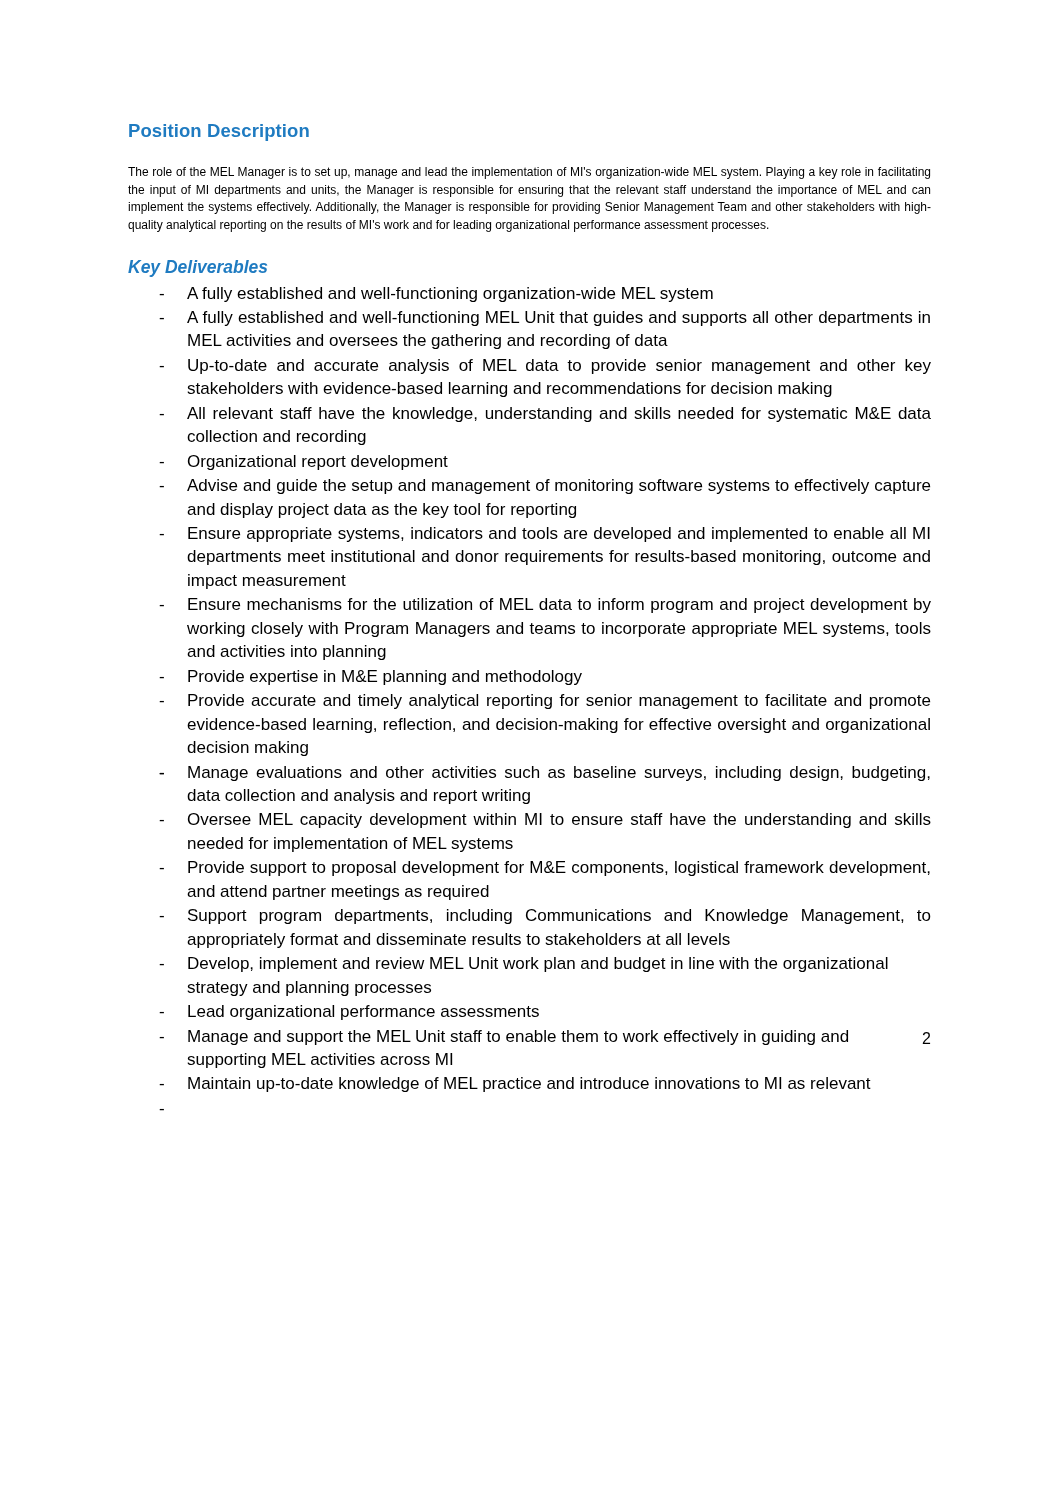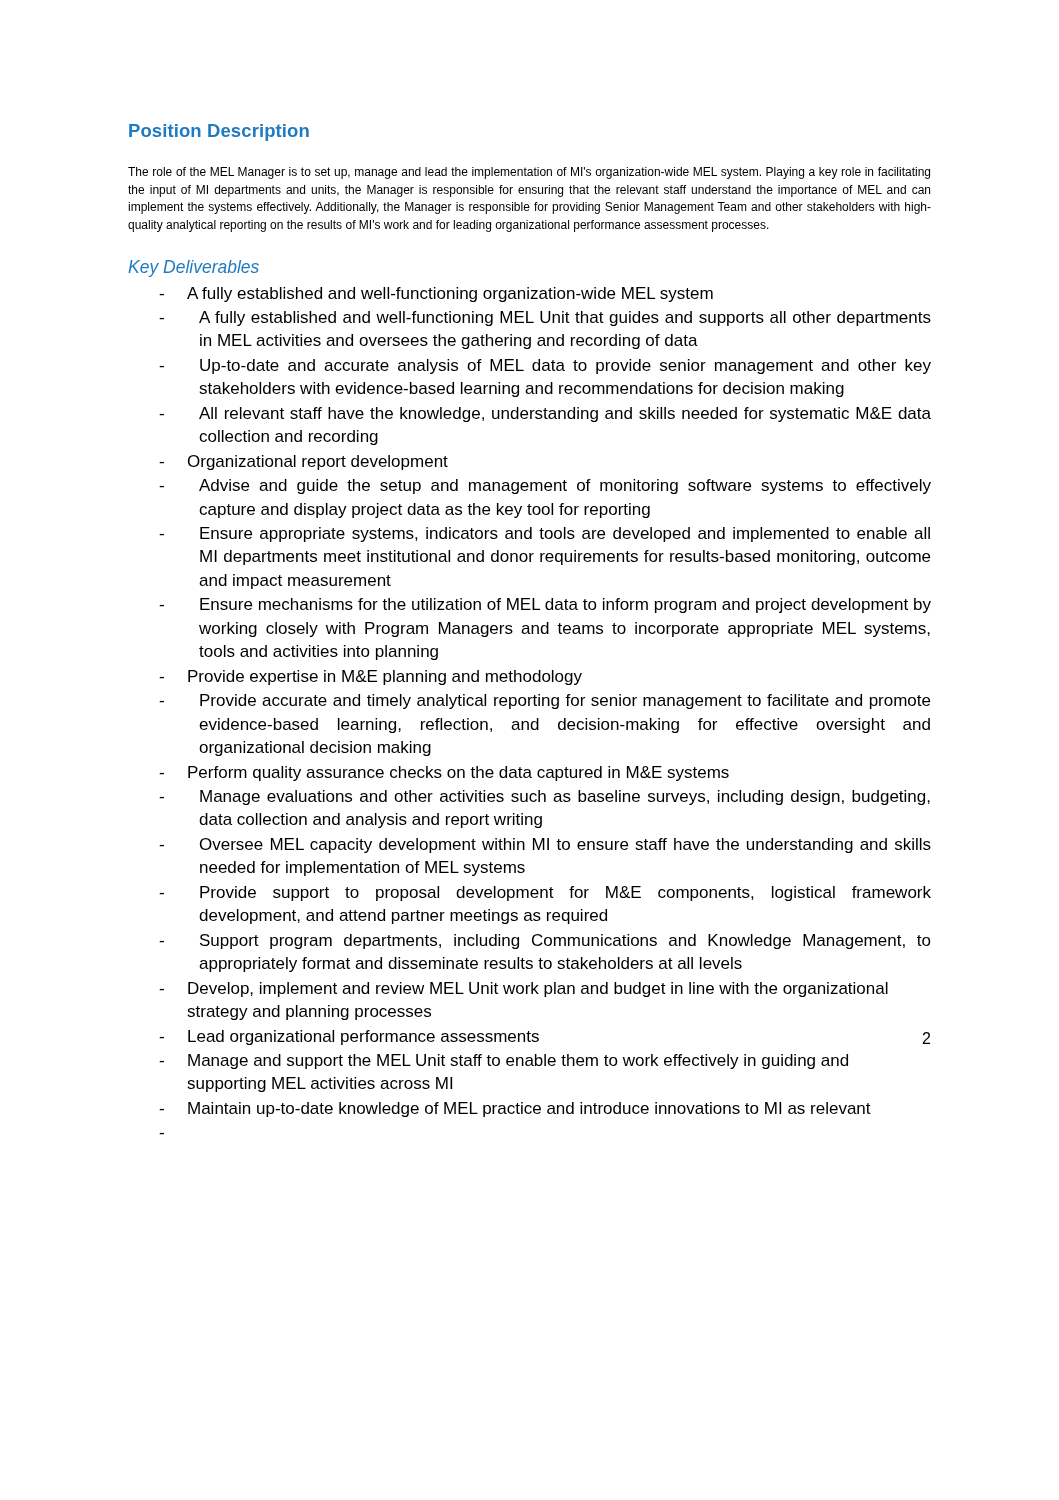--- a/index.html
+++ b/index.html
@@ -27,21 +27,21 @@
     font-weight: bold;
     font-size: 18.5px;
     margin: 0 0 22px 0;
     letter-spacing: 0.1px;
   }
   .heading1.spaced {
     margin-top: 46px;
   }
   .heading2 {
     color: #1f7bc1;
-    font-weight: normal;
+    font-weight: bold;
     font-style: italic;
     font-size: 17.5px;
     margin: 22px 0 4px 0;
   }
   .para {
     font-size: 12px;
     line-height: 1.47;
     text-align: justify;
     margin: 0 0 8px 0;
   }
@@ -58,21 +58,20 @@
     margin-bottom: 1px;
   }
   ul.dash-list > li .dash {
     position: absolute;
     left: 31px;
     top: 0;
   }
   ul.dash-list > li.justify .txt {
     display: block;
     text-align: justify;
-    margin-left: 12px;
   }
   .page-number {
     position: absolute;
     right: 128px;
     bottom: 84px;
     font-size: 16px;
     color: #000;
   }
 </style>
 </head>
@@ -127,21 +126,20 @@
     <li>
       <span class="dash">-</span>
       <span class="txt">Provide expertise in M&amp;E planning and methodology</span>
     </li>
     <li class="justify">
       <span class="dash">-</span>
       <span class="txt">Provide accurate and timely analytical reporting for senior management to facilitate and promote evidence-based learning, reflection, and decision-making for effective oversight and organizational decision making</span>
     </li>
     <li>
       <span class="dash">-</span>
-      <span class="txt">Perform quality assurance checks on the data captured in M&amp;E systems</span>
     </li>
     <li class="justify">
       <span class="dash">-</span>
       <span class="txt">Manage evaluations and other activities such as baseline surveys, including design, budgeting, data collection and analysis and report writing</span>
     </li>
     <li class="justify">
       <span class="dash">-</span>
       <span class="txt">Oversee MEL capacity development within MI to ensure staff have the understanding and skills needed for implementation of MEL systems</span>
     </li>
     <li class="justify">

